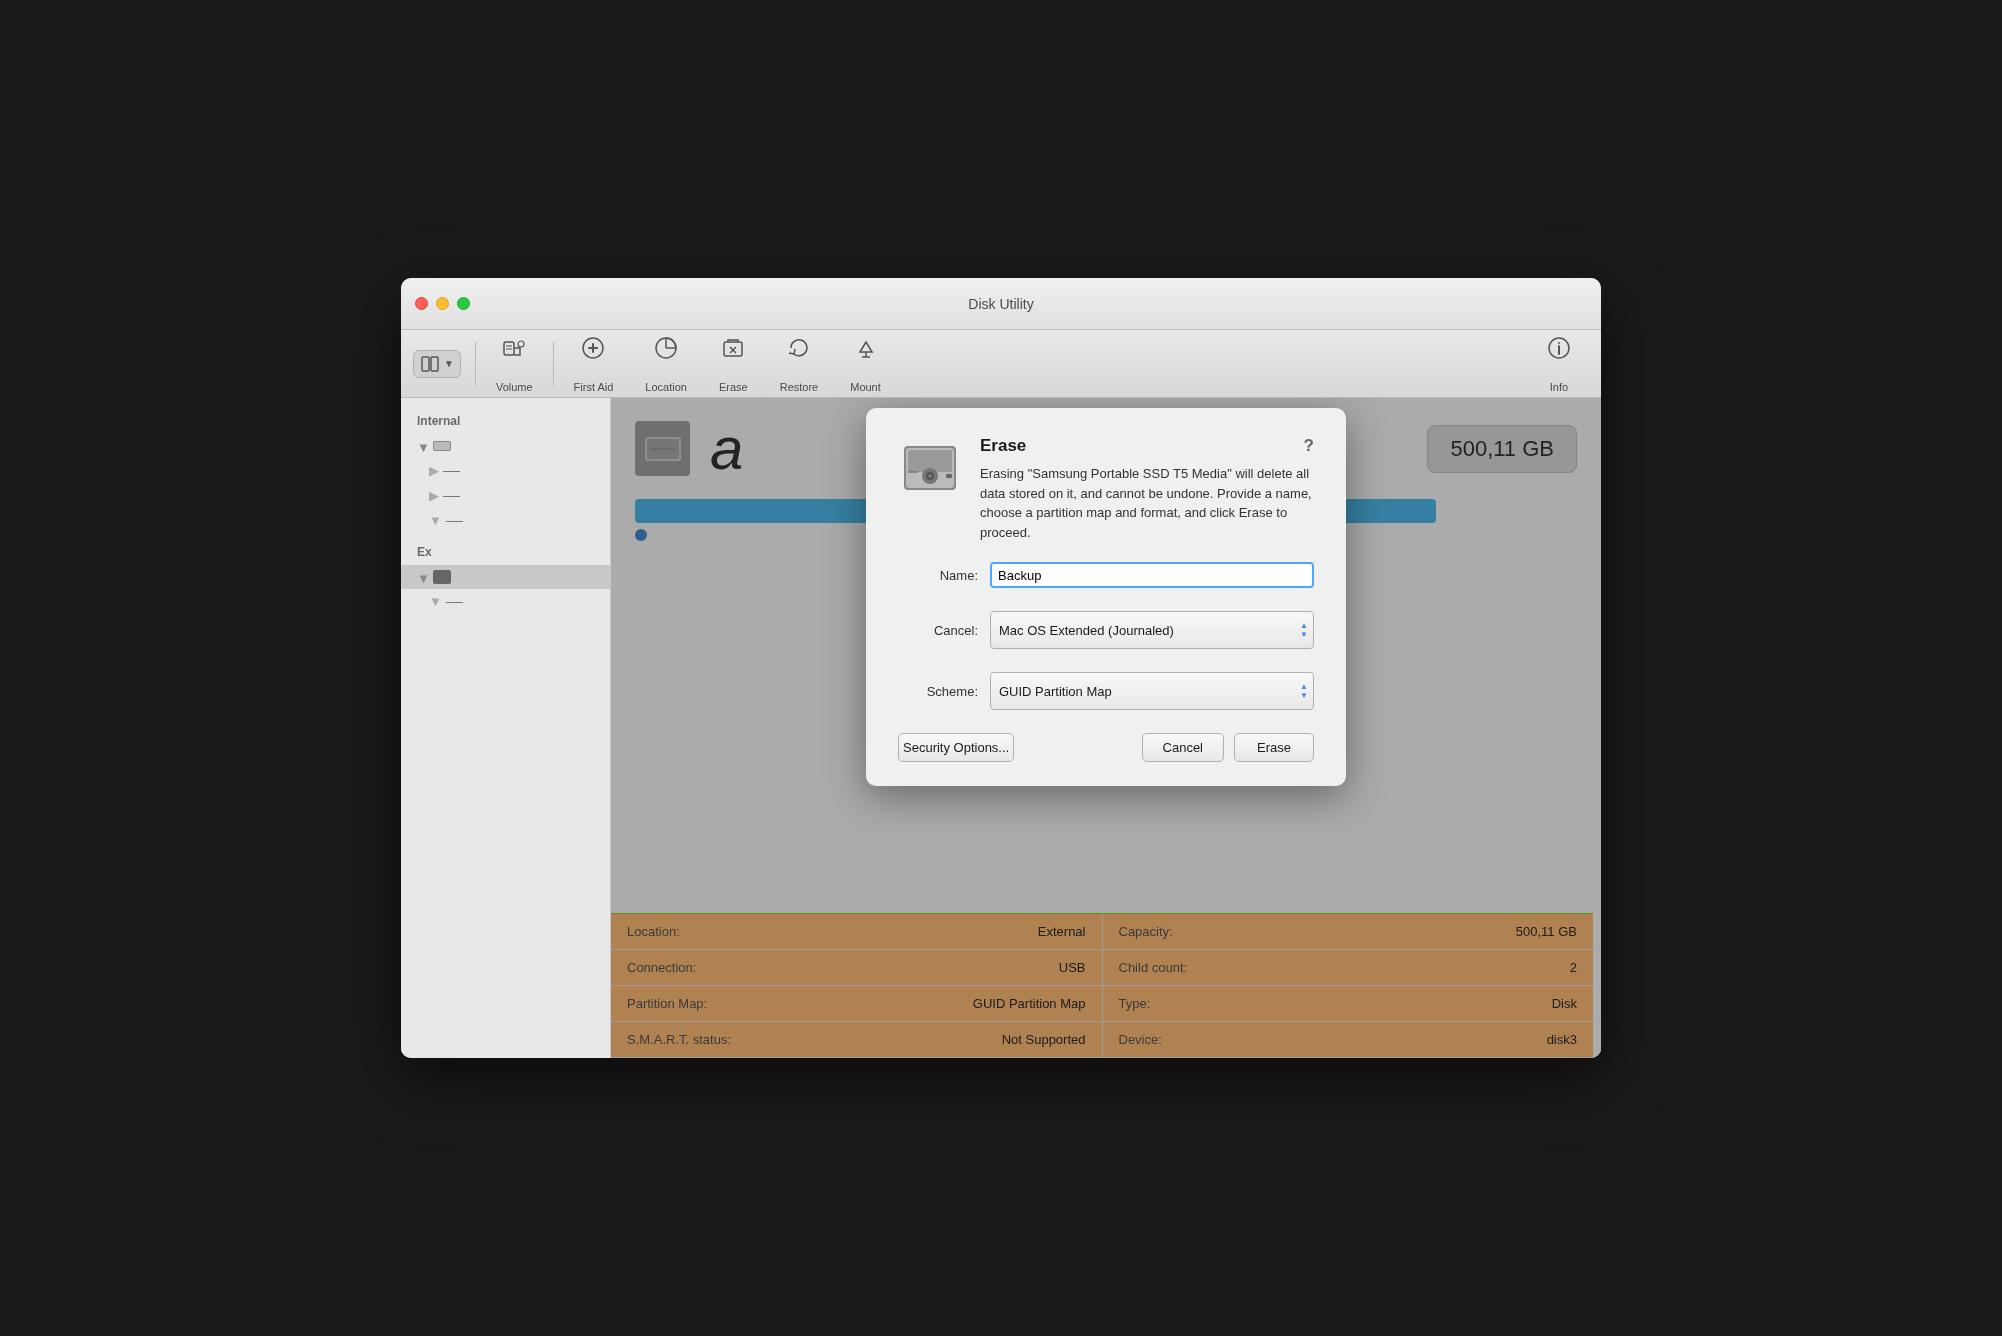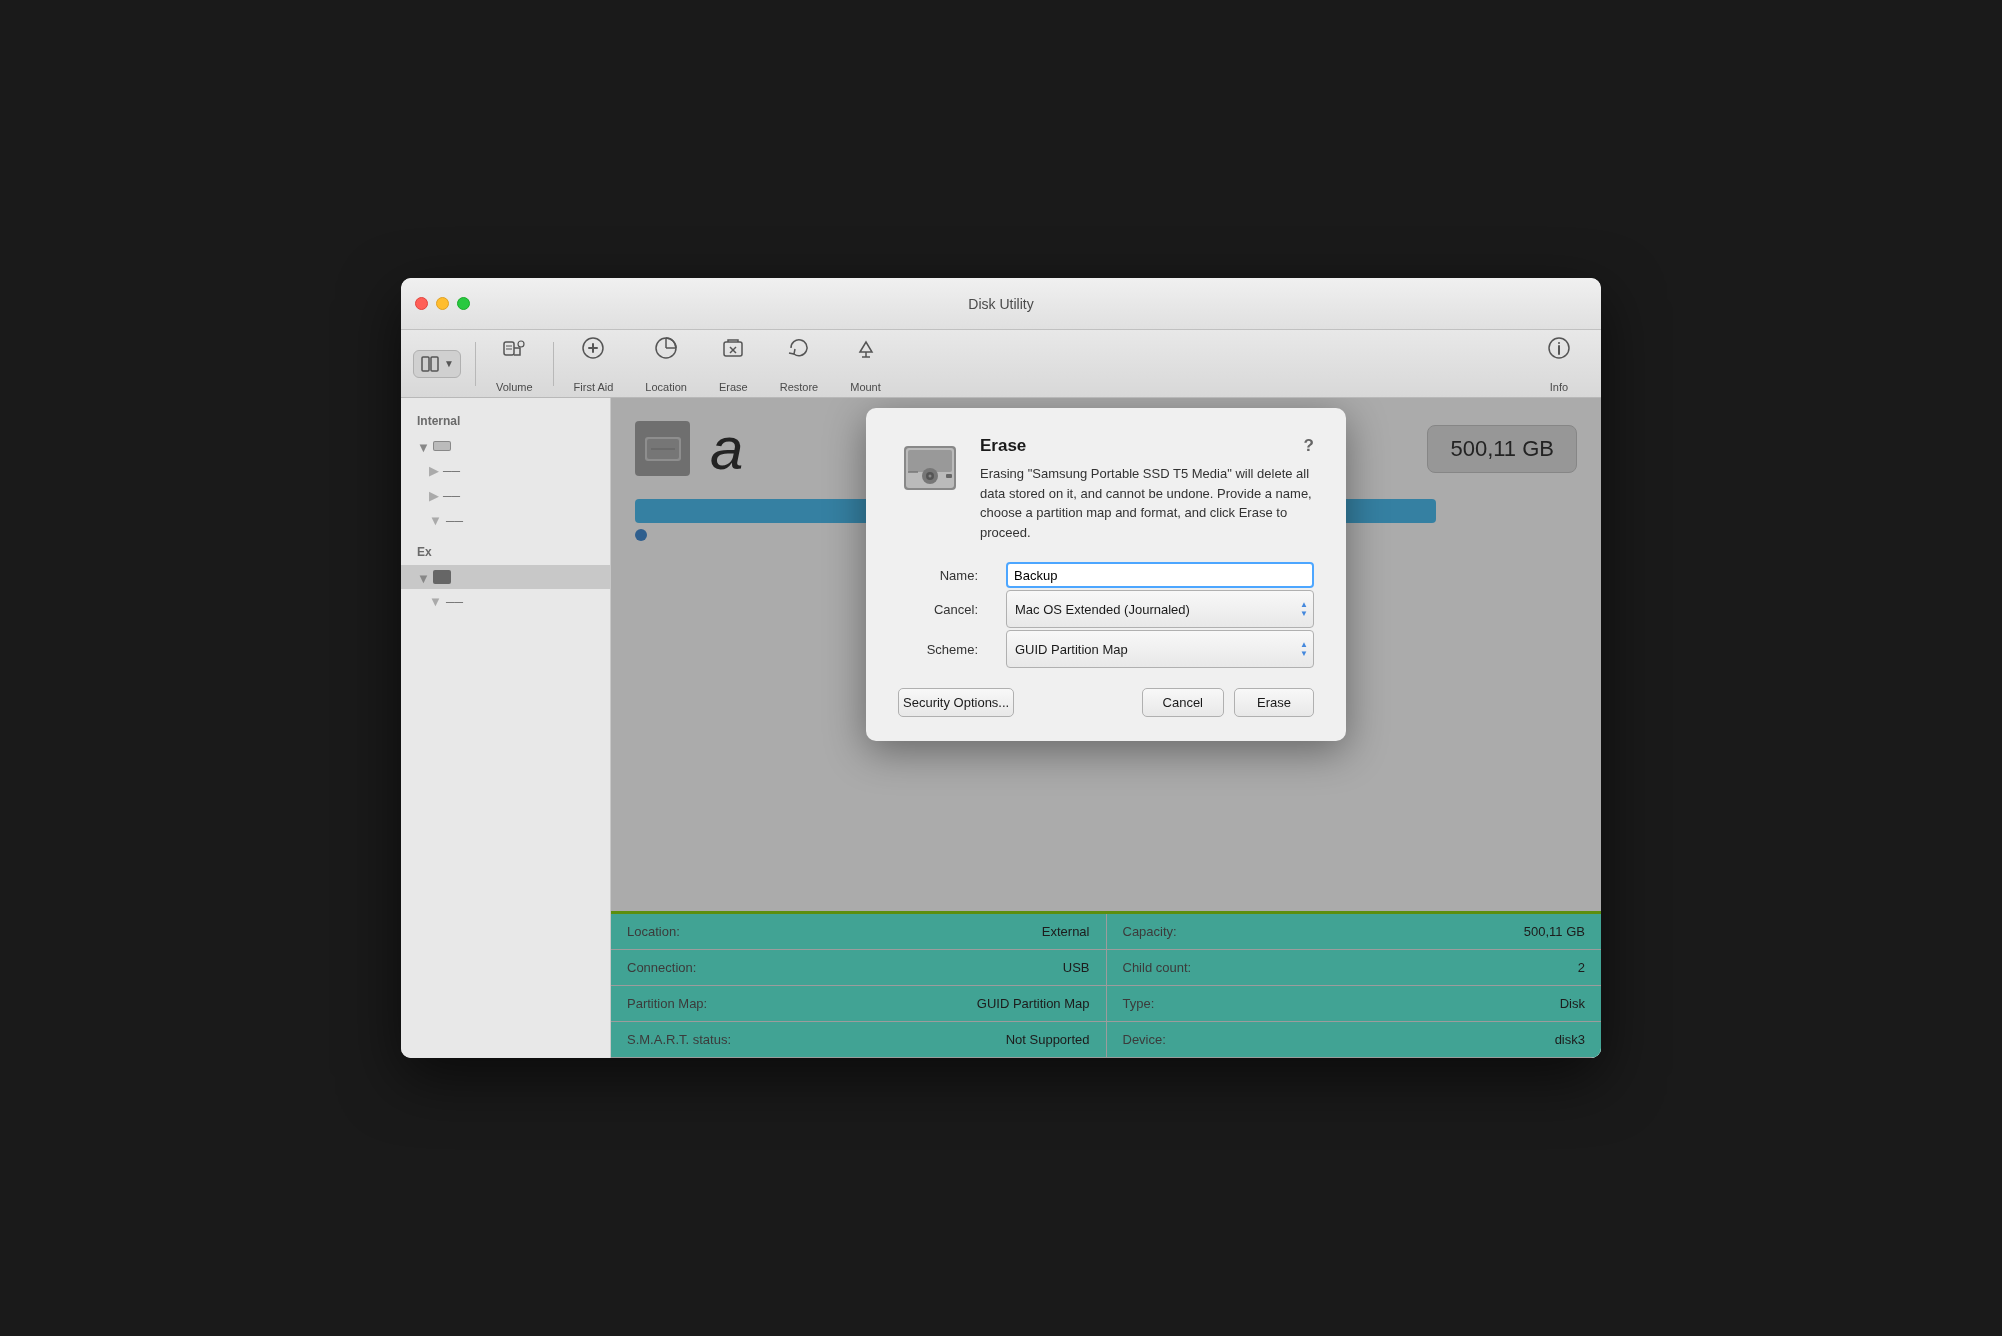--- a/index.html
+++ b/index.html
@@ -186,23 +186,23 @@
       border-radius: 4px;
       background: #4db8e8;
       width: 85%;
     }
 
     
     .info-table {
       position: absolute;
       bottom: 0;
       left: 0;
-      right: 0;
-      background: #5eead4;
-      border-top: 3px solid #84cc16;
+      right: 8px;
+      background: #fdba74;
+      border-top: 1px solid #84cc16;
     }
     .info-row {
       display: flex;
       border-bottom: 1px solid #e0e0e0;
     }
     .info-half {
       flex: 1;
       display: flex;
       border-right: 1px solid #e0e0e0;
     }
@@ -271,22 +271,21 @@
     .modal-desc {
       font-size: 13px;
       color: #333;
       line-height: 1.5;
     }
 
     
     .form-row {
       display: flex;
       align-items: center;
-      margin-bottom: 2px;
-      gap: 16px;
+      margin-bottom: 23px;
     }
     .form-label {
       font-size: 13px;
       color: #333;
       width: 80px;
       text-align: right;
       margin-right: 12px;
     }
     .form-input {
       flex: 1;

